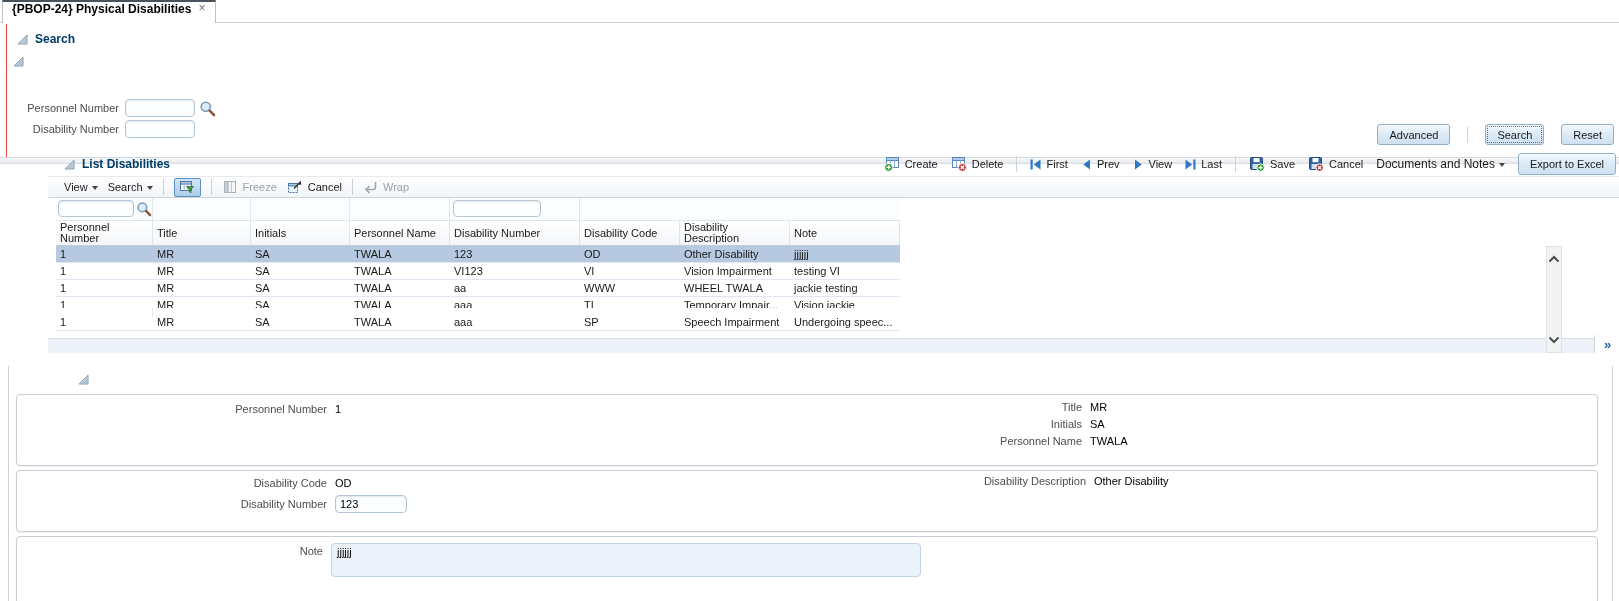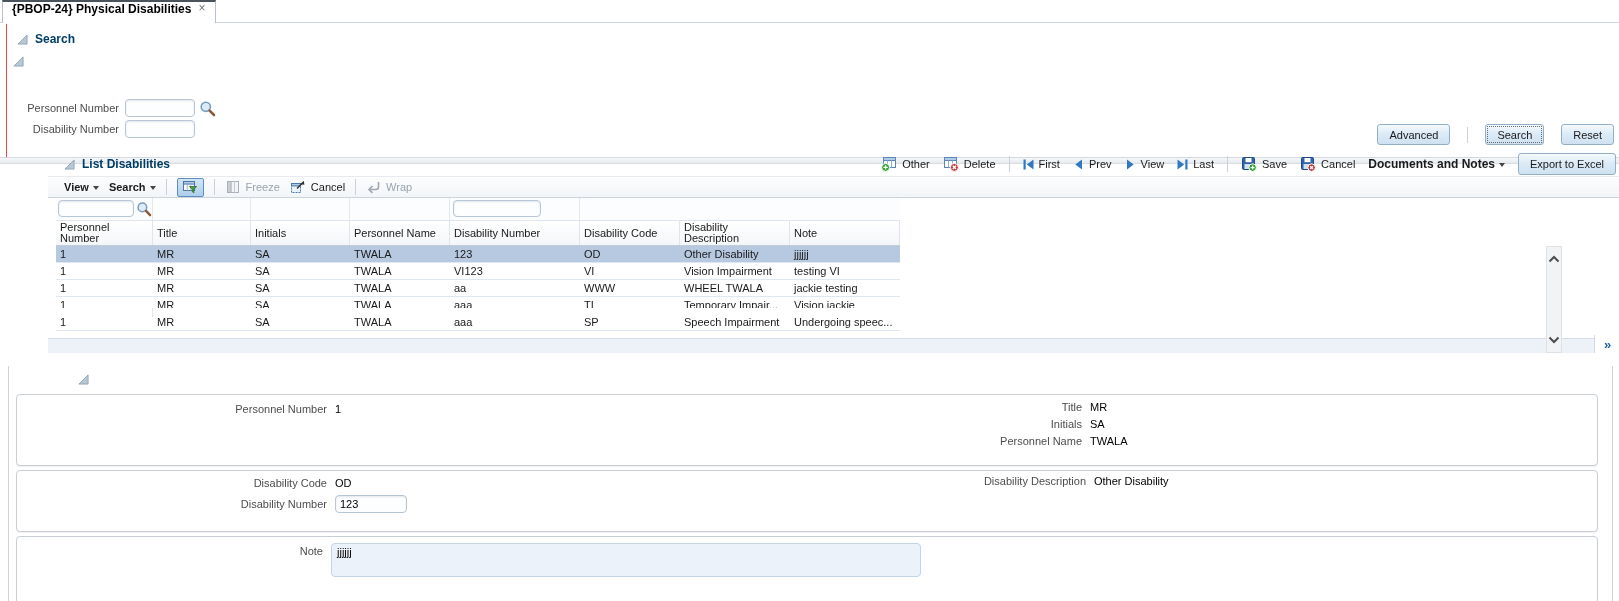--- a/index.html
+++ b/index.html
@@ -37,21 +37,21 @@
   
   .divider { position:absolute; top:157px; left:0; right:0; height:7px;
              background:linear-gradient(#f7f8f9,#e7eaee); border-top:1px solid #d4d9df; border-bottom:1px solid #d9dee4; }
 
   
   .list-panel { position:absolute; top:152px; left:0; right:0; height:202px;margin-left:48px; }
   .list-head { position:absolute; top:0; left:0; right:0; height:24px; display:flex; align-items:center; }
   .list-title { margin-left:16px; }
   .list-actions { margin-left:auto; margin-right:3px; display:flex; align-items:center; gap:13px; }
   .tool-item { display:flex; align-items:center; gap:5px; cursor:pointer; color:#1a1a1a; white-space:nowrap; }
-  .menu-btn { cursor:pointer; white-space:nowrap;font-weight:bold; }
+  .menu-btn { cursor:pointer; white-space:nowrap; }
 
   .toolbar2 { position:absolute; top:24px; left:0; right:0; height:22px; display:flex; align-items:center; gap:10px;
               padding-left:16px; background:linear-gradient(#fdfdfe,#f2f5f8); border-top:1px solid #e7ebef; border-bottom:1px solid #ccd4dc; }
   .disabled { color:#9aa4ad !important; cursor:default; }
   .qbe-btn { width:27px; height:19px; display:flex; align-items:center; justify-content:center;
              background:linear-gradient(#d3e5f6,#aecdea); border:1px solid #5b8fc4; border-radius:2px; cursor:pointer; }
 
   
   .tbl { position:absolute; left:8px; top:46px; width:844px; }
   .filter-row { position:relative; height:23px; background:#fcfdfe; border-bottom:1px solid #dfe5ec; }
@@ -146,21 +146,21 @@
       <div class="list-actions">
         <div class="tool-item">
           <svg width="16" height="16" viewBox="0 0 16 16">
             <rect x="2.5" y="1.5" width="12" height="10" fill="#fff" stroke="#5b87b8"></rect>
             <rect x="2.5" y="1.5" width="12" height="3" fill="#aecbe8" stroke="#5b87b8"></rect>
             <line x1="6.5" y1="4.5" x2="6.5" y2="11.5" stroke="#8fb2d4"></line>
               <line x1="10.5" y1="4.5" x2="10.5" y2="11.5" stroke="#8fb2d4"></line>
             <circle cx="4.6" cy="11.4" r="4" fill="#2ea12e" stroke="#fff"></circle>
             <path d="M4.6 9.2 v4.4 M2.4 11.4 h4.4" stroke="#fff" stroke-width="1.4"></path>
           </svg>
-          <span>Other</span>
+          <span>Create</span>
         </div>
         <div class="tool-item">
           <svg width="16" height="16" viewBox="0 0 16 16">
             <rect x="1.5" y="1.5" width="12" height="10" fill="#fff" stroke="#5b87b8"></rect>
             <rect x="1.5" y="1.5" width="12" height="3" fill="#aecbe8" stroke="#5b87b8"></rect>
             <line x1="5.5" y1="4.5" x2="5.5" y2="11.5" stroke="#8fb2d4"></line>
               <line x1="9.5" y1="4.5" x2="9.5" y2="11.5" stroke="#8fb2d4"></line>
             <circle cx="11.4" cy="11.4" r="4" fill="#c23b3b" stroke="#fff"></circle>
             <path d="M9.8 9.8 l3.2 3.2 M13 9.8 l-3.2 3.2" stroke="#fff" stroke-width="1.4"></path>
           </svg>

